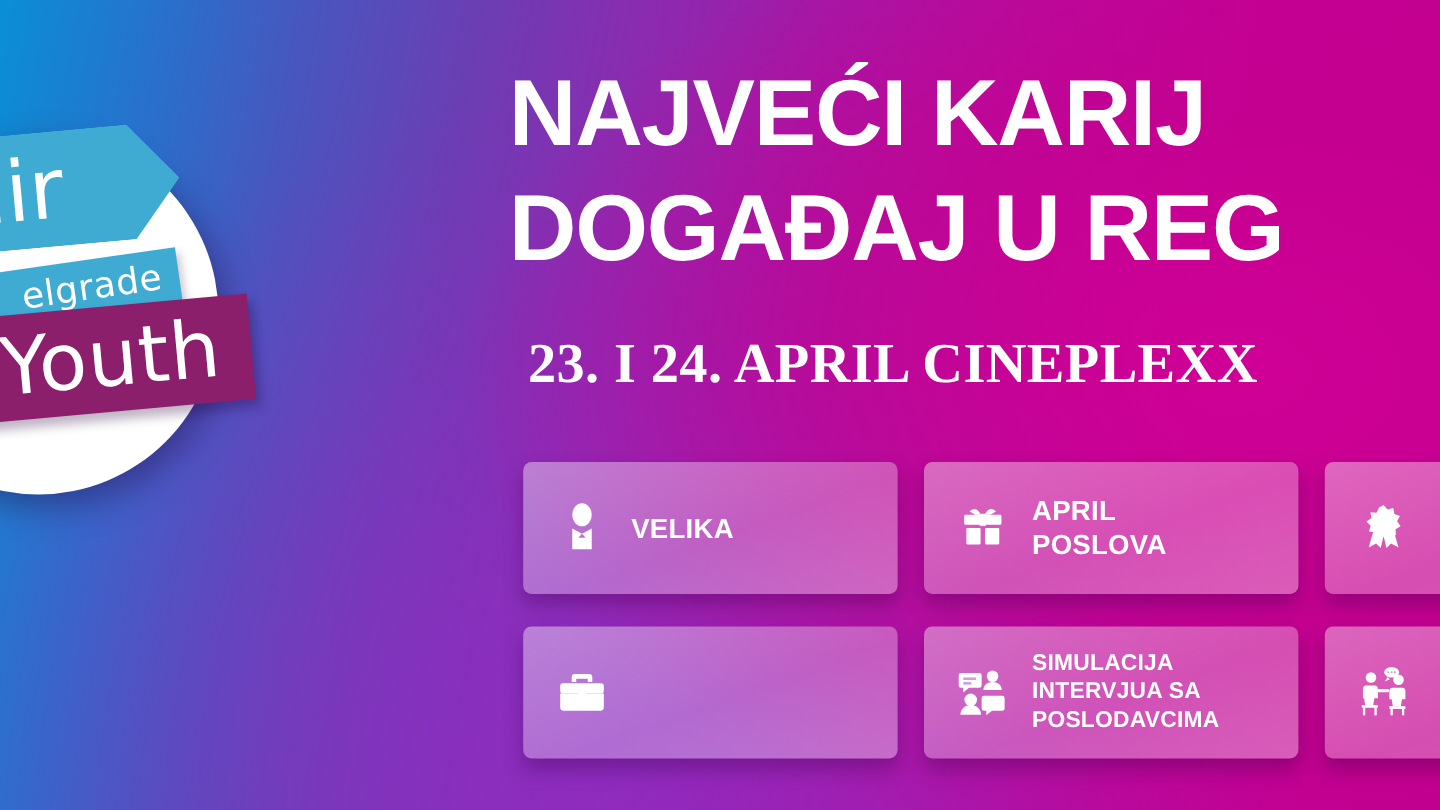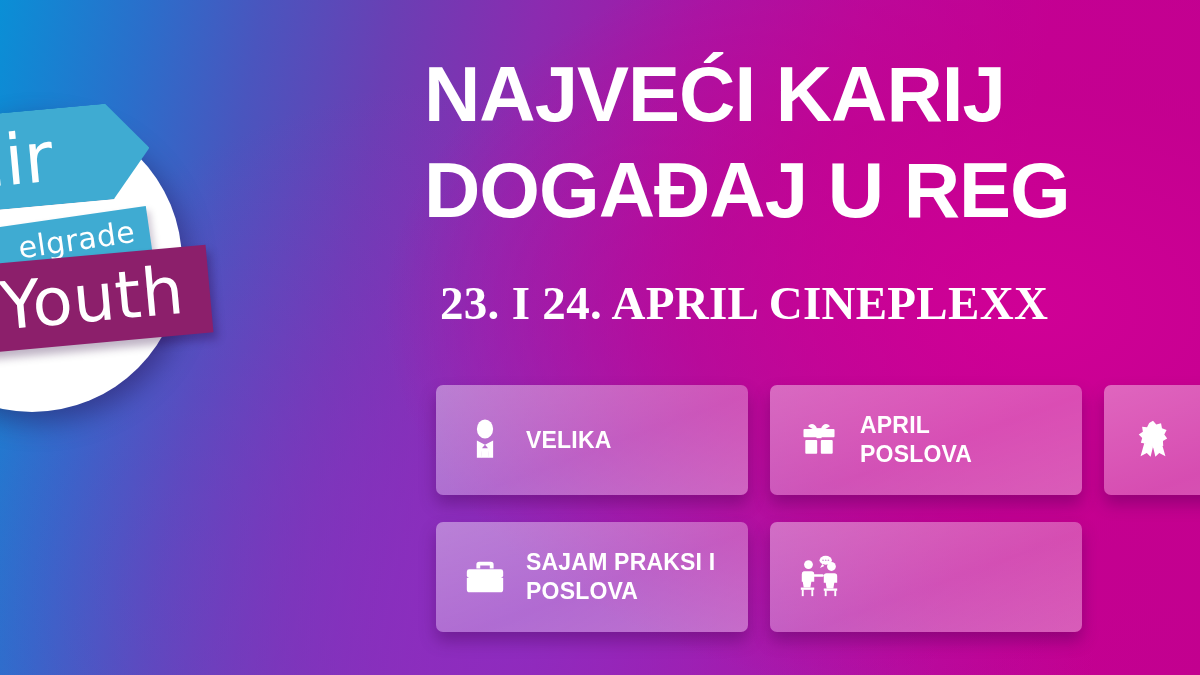--- a/index.html
+++ b/index.html
@@ -251,26 +251,41 @@
 
     <div class="card">
       <span class="card-icon">
         <svg viewBox="0 0 46 46" width="44" height="44" fill="#ffffff">
           <path d="M17 7 h12 a3 3 0 0 1 3 3 v4 h-4 v-3 h-10 v3 h-4 v-4 a3 3 0 0 1 3 -3 z"></path>
           <rect x="4" y="15" width="38" height="9" rx="2.5"></rect>
           <path d="M4 24 h16 v3.5 h6 V24 h16 v12 a3 3 0 0 1 -3 3 H7 a3 3 0 0 1 -3 -3 z"></path>
           <rect x="19.4" y="22" width="7.2" height="7" rx="2"></rect>
         </svg>
       </span>
-      <span class="card-label">
-        <span>SAJAM PRAKSI I</span><br>
-        <span>POSLOVA</span>
-      </span>
-    </div>
-
+    </div>
+
+    <div class="card">
+      <span class="card-icon">
+        <svg viewBox="0 0 46 46" width="44" height="44" fill="#ffffff">
+          <path d="M4 6 h16 a2 2 0 0 1 2 2 v9 a2 2 0 0 1 -2 2 h-9 l-5 4 v-4 H4 a2 2 0 0 1 -2 -2 V8 a2 2 0 0 1 2 -2 z"></path>
+          <rect x="6" y="10" width="11" height="2.2" fill="#d39bd6"></rect>
+          <rect x="6" y="14" width="7" height="2.2" fill="#d39bd6"></rect>
+          <circle cx="31.5" cy="9" r="5"></circle>
+          <path d="M23.5 21 c0-4.4 3.6-7 8-7 s8 2.6 8 7 z"></path>
+          <circle cx="12.5" cy="29.5" r="5.5"></circle>
+          <path d="M3.5 42.5 c0-5 4-8.5 9-8.5 s9 3.5 9 8.5 z"></path>
+          <path d="M24 26 h16 a2 2 0 0 1 2 2 v9 a2 2 0 0 1 -2 2 h-9 l-5 4 v-4 h-2 a2 2 0 0 1 -2 -2 v-9 a2 2 0 0 1 2 -2 z"></path>
+        </svg>
+      </span>
+      <span class="card-label small">
+        <span>SIMULACIJA</span><br>
+        <span>INTERVJUA SA</span><br>
+        <span>POSLODAVCIMA</span>
+      </span>
+    </div>
 
     <div class="card">
       <span class="card-icon">
         <svg viewBox="0 0 46 46" width="44" height="44" fill="#ffffff">
           <circle cx="12" cy="10" r="4.6"></circle>
           <path d="M7 17 h8 a3 3 0 0 1 3 3 v8 h-3 l-1 6 h-7 l-1 -6 H5 v-8 a3 3 0 0 1 2 -3 z"></path>
           <rect x="16" y="20" width="12" height="2.8" rx="1.4"></rect>
           <rect x="4" y="34" width="14" height="2.4"></rect>
           <rect x="5" y="36" width="2" height="7"></rect>
           <rect x="15" y="36" width="2" height="7"></rect>

